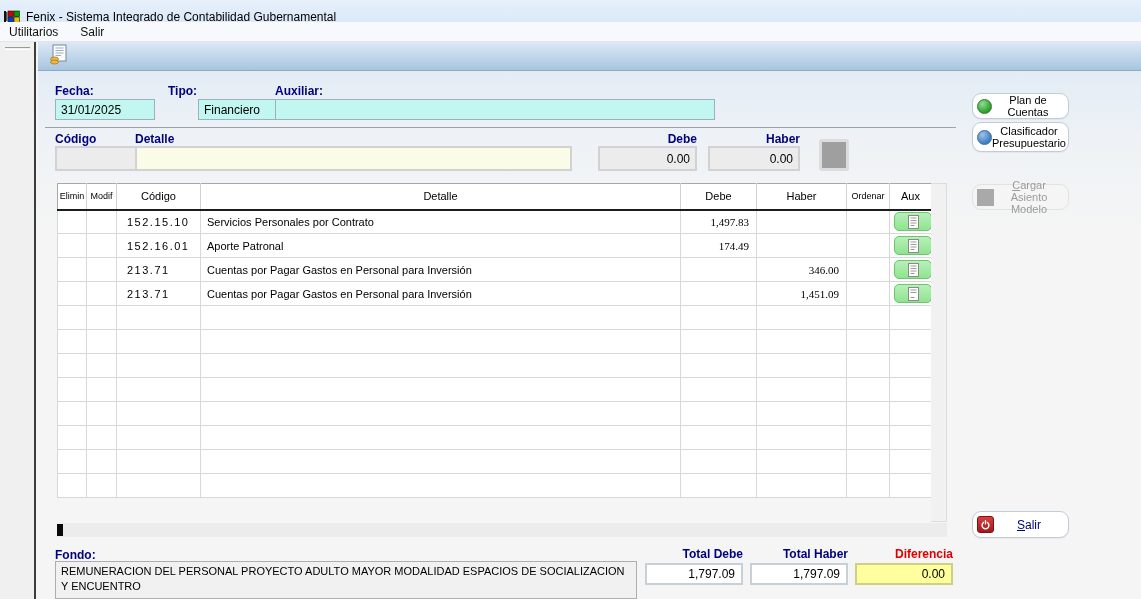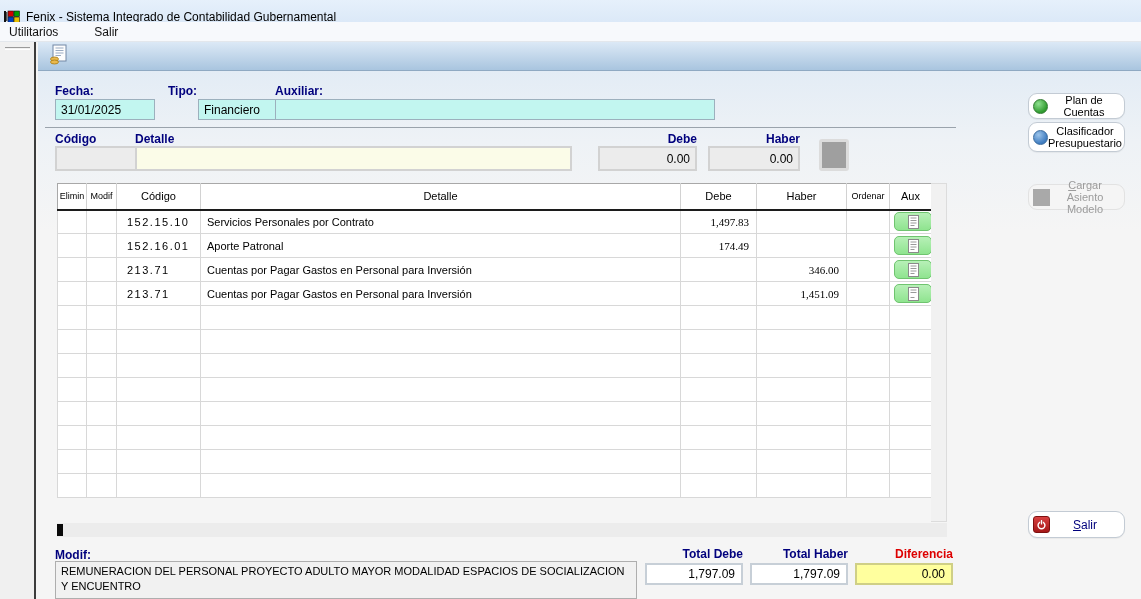--- a/index.html
+++ b/index.html
@@ -9,21 +9,21 @@
 
   
   .titlebar { position:absolute; top:0; left:0; width:1141px; height:34px;
     background:linear-gradient(#e6f0fb,#d6e5f6); border-bottom:1px solid #bccee0;
     display:flex; align-items:center; padding-left:4px; }
   .titlebar .title { font-size:12px; color:#000; margin-left:6px; }
   .win-icon { width:16px; height:15px; display:inline-block; }
 
   
   .menubar { position:absolute; top:22px; left:0; width:1141px; height:20px;
-    background:#f7f9fc; display:flex; align-items:center; gap:36px; padding-left:9px;
+    background:#f7f9fc; display:flex; align-items:center; gap:22px; padding-left:9px;
     font-size:12px; color:#111; border-bottom:1px solid #e3e7ec; }
   .menu-item { cursor:default; }
 
   
   .left-panel { position:absolute; top:42px; left:0; width:36px; height:557px;
     background:#f0f0f0; border-right:2px solid #3c3c3c; }
   .left-grip { position:absolute; top:5px; left:5px; width:25px; height:3px;
     border-top:1px solid #9a9a9a; border-bottom:1px solid #ffffff; }
 
   
@@ -63,21 +63,21 @@
   .grid td.num { padding-right:7px;font-family:Liberation Serif, serif; }
   .aux-btn { width:38px; height:19px; margin:0 auto; background:linear-gradient(#b7f0b7,#8fe48f);
     border:1px solid #6fc46f; border-radius:5px; display:flex; align-items:center; justify-content:center; cursor:pointer; }
 
   .vscroll { position:absolute; left:931px; top:183px; width:16px; height:339px;
     background:#f1f1f1; border:1px solid #dcdcdc; border-left:none; }
   .hscroll { position:absolute; left:57px; top:523px; width:890px; height:14px; background:#ececec; }
   .hthumb { position:absolute; left:0; top:1px; width:6px; height:12px; background:#0a0a0a; }
 
   
-  .side-btn { position:absolute; left:1028px; width:97px; background:#fff;
+  .side-btn { position:absolute; left:972px; width:97px; background:#fff;
     border:1px solid #c3cbd4; border-radius:9px; display:flex; align-items:center;
     font-size:11px; color:#000; cursor:pointer; padding:2px 4px; box-shadow:0 1px 1px rgba(0,0,0,0.05); }
   .side-btn .lbl { flex:1; text-align:center; line-height:12px; }
   .sphere { width:15px; height:15px; border-radius:50%; flex:0 0 auto; }
   .sphere.green { background:radial-gradient(circle at 35% 30%, #8fe08f, #2f9b2f 70%); border:1px solid #2f7a2f; }
   .sphere.blue  { background:radial-gradient(circle at 35% 30%, #9cc4ea, #3f7cc0 70%); border:1px solid #3a6b9e; }
   .disabled-btn { background:#f5f5f5; border-color:#e2e2e2; color:#9b9b9b; cursor:default; box-shadow:none; }
   .gray-chip { width:17px; height:17px; background:#a9a9a9; flex:0 0 auto; }
   .mnline { display:block; }
   .mnline::first-letter { text-decoration:underline; }
@@ -388,21 +388,21 @@
         <circle cx="8" cy="9" r="4.2" fill="none" stroke="#ffffff" stroke-width="1.8"></circle>
         <line x1="8" y1="2.5" x2="8" y2="8" stroke="#a51818" stroke-width="3.2"></line>
         <line x1="8" y1="2.5" x2="8" y2="8" stroke="#ffffff" stroke-width="1.8"></line>
       </svg>
     </span>
     <span class="lbl salir-lbl">
       <span class="mnline">Salir</span>
     </span>
   </div>
 
-  <div class="nav-label" style="left:55px; top:548px;">Modif:</div>
+  <div class="nav-label" style="left:55px; top:548px;">Fondo:</div>
   <textarea class="glosa-box" style="">REMUNERACION DEL PERSONAL PROYECTO ADULTO MAYOR MODALIDAD ESPACIOS DE SOCIALIZACION Y ENCUENTRO</textarea>
 
   <div class="total-lbl" style="left:645px; width:98px;">Total Debe</div>
   <div class="total-lbl" style="left:750px; width:98px;">Total Haber</div>
   <div class="total-lbl red" style="left:855px; width:98px;">Diferencia</div>
 
   <input class="total-field" style="left: 645px;" readonly="" value="1,797.09">
   <input class="total-field" style="left: 750px;" readonly="" value="1,797.09">
   <input class="total-field diff-bg" style="left: 855px;" readonly="" value="0.00">
 

